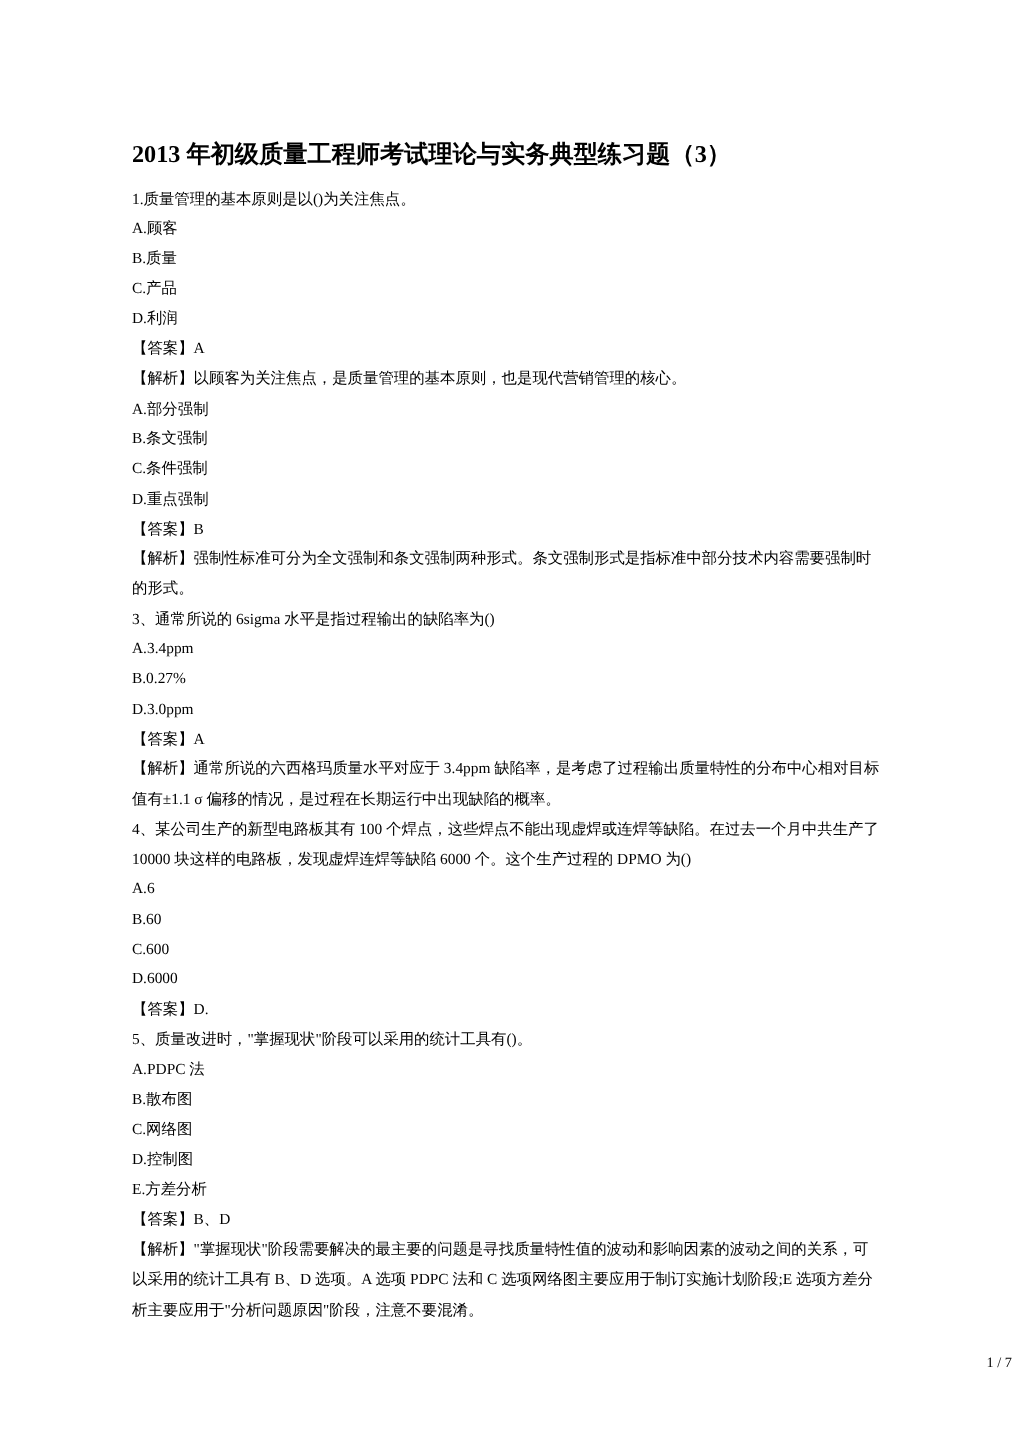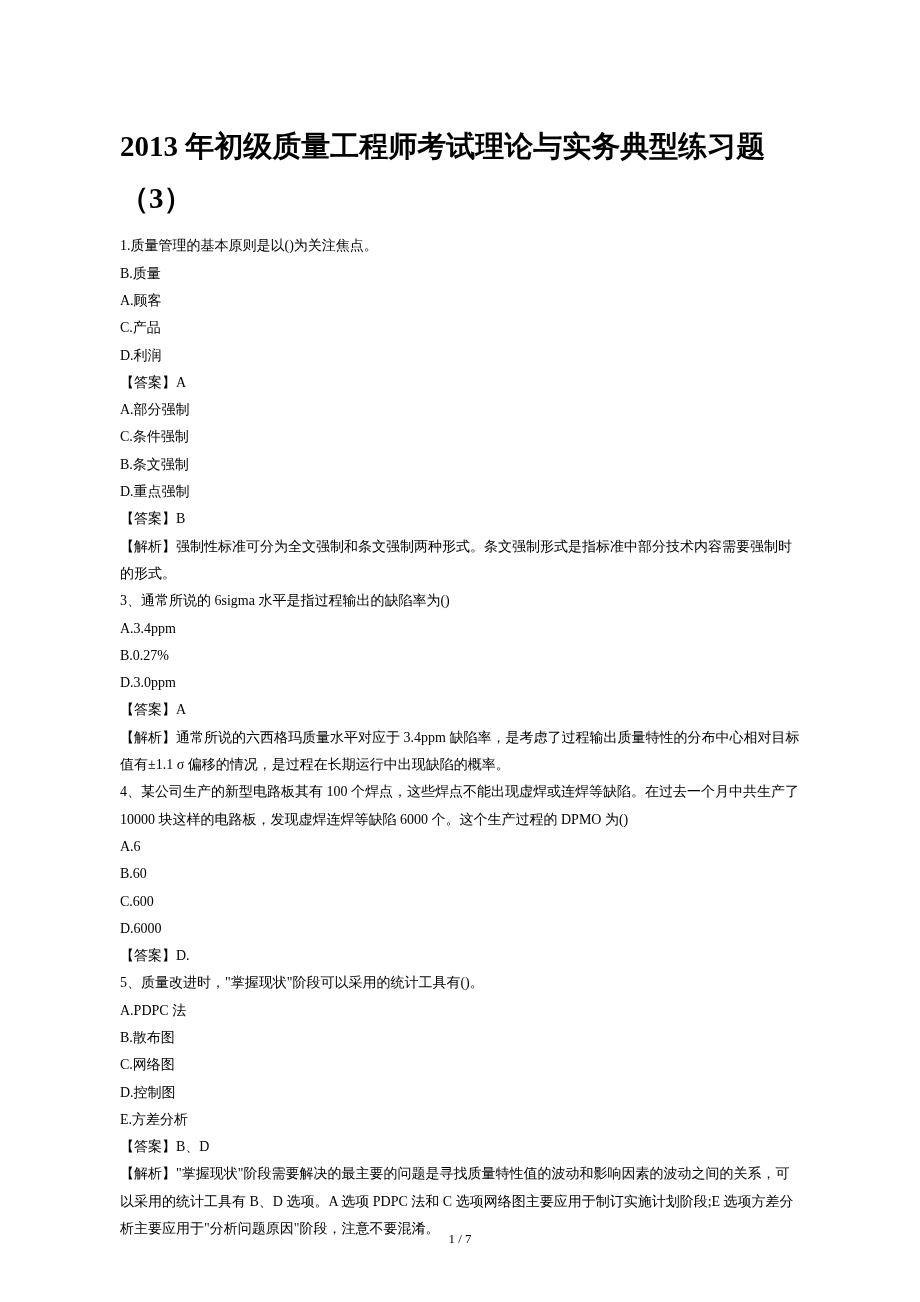--- a/index.html
+++ b/index.html
@@ -5,55 +5,56 @@
     * { margin: 0; padding: 0; box-sizing: border-box; }
     body {
       width: 920px;
       height: 1302px;
       background: #fff;
       font-family: "SimSun", "宋体", serif;
       padding: 120px 120px 60px 120px;
       position: relative;
     }
     .title {
-      font-size: 29px;
+      font-size: 22px;
       font-weight: bold;
       line-height: 1.8;
       margin-bottom: 8px;
     }
     .content {
       font-size: 14px;
       line-height: 1.95;
       color: #000;
     }
     .line { display: block; }
     .page-num {
       position: absolute;
       bottom: 55px;
       left: 0;
       width: 100%;
-      text-align: center;
+      text-align: right;
       font-size: 13px;
     }
   </style>
 </head>
 <body>
 
 <div class="title">2013 年初级质量工程师考试理论与实务典型练习题（3）</div>
 
 <div class="content" id="content-lines">
     <span class="line">1.质量管理的基本原则是以()为关注焦点。</span>
+    <span class="line">A.顾客</span>
     <span class="line">B.质量</span>
-    <span class="line">A.顾客</span>
     <span class="line">C.产品</span>
     <span class="line">D.利润</span>
     <span class="line">【答案】A</span>
+    <span class="line">【解析】以顾客为关注焦点，是质量管理的基本原则，也是现代营销管理的核心。</span>
     <span class="line">A.部分强制</span>
+    <span class="line">B.条文强制</span>
     <span class="line">C.条件强制</span>
-    <span class="line">B.条文强制</span>
     <span class="line">D.重点强制</span>
     <span class="line">【答案】B</span>
     <span class="line">【解析】强制性标准可分为全文强制和条文强制两种形式。条文强制形式是指标准中部分技术内容需要强制时的形式。</span>
     <span class="line">3、通常所说的 6sigma 水平是指过程输出的缺陷率为()</span>
     <span class="line">A.3.4ppm</span>
     <span class="line">B.0.27%</span>
     <span class="line">D.3.0ppm</span>
     <span class="line">【答案】A</span>
     <span class="line">【解析】通常所说的六西格玛质量水平对应于 3.4ppm 缺陷率，是考虑了过程输出质量特性的分布中心相对目标值有±1.1 σ 偏移的情况，是过程在长期运行中出现缺陷的概率。</span>
     <span class="line">4、某公司生产的新型电路板其有 100 个焊点，这些焊点不能出现虚焊或连焊等缺陷。在过去一个月中共生产了 10000 块这样的电路板，发现虚焊连焊等缺陷 6000 个。这个生产过程的 DPMO 为()</span>

